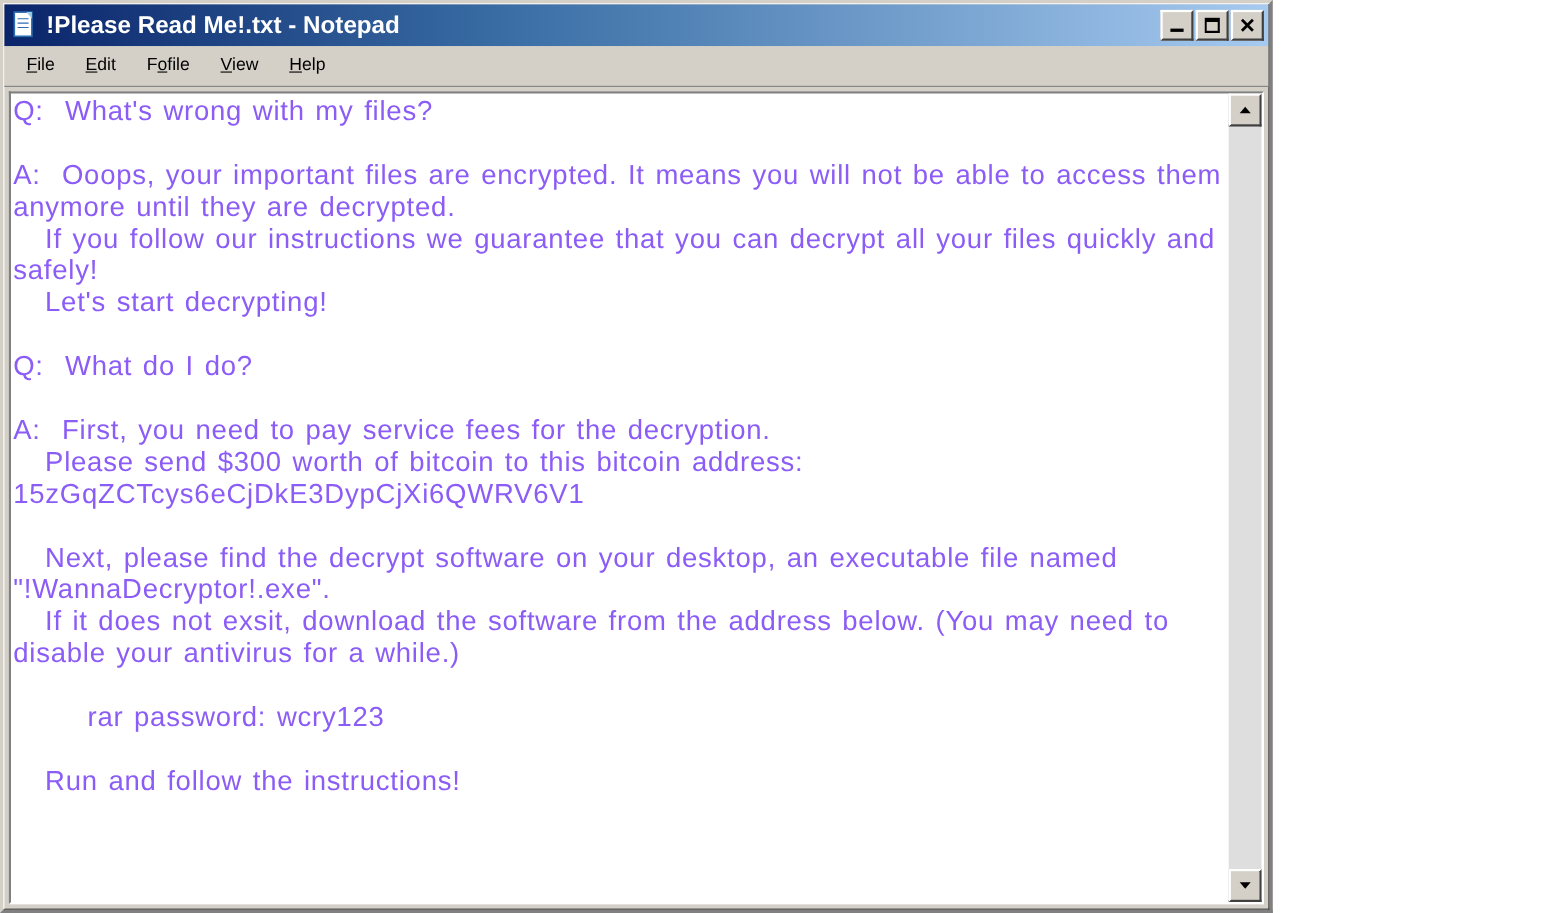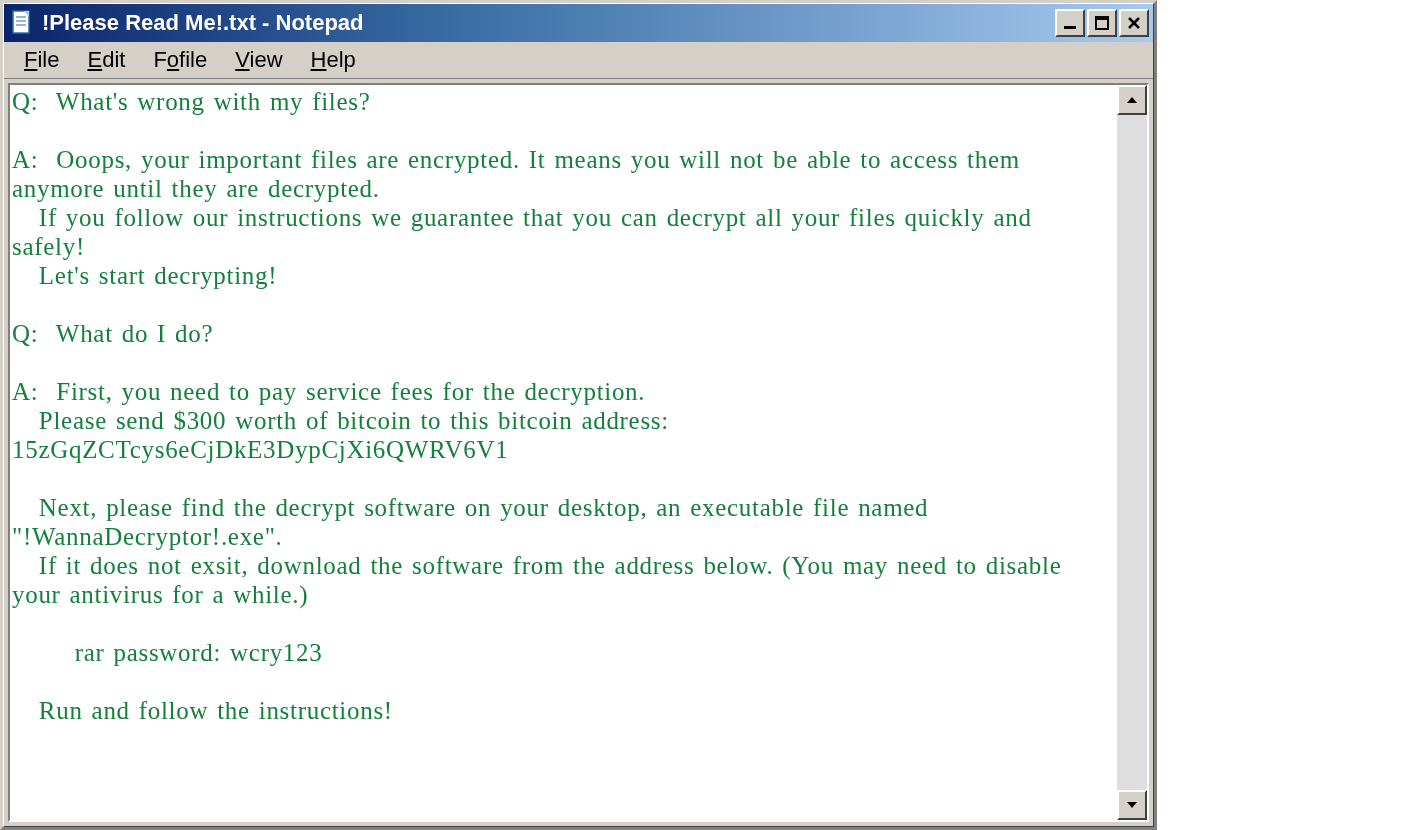--- a/index.html
+++ b/index.html
@@ -70,21 +70,21 @@
     box-sizing: border-box;
     cursor: default;
   }
   .win-btn svg { display:block; }
   .menubar {
     height: 36px;
     background: #d4d0c8;
     display: flex;
     align-items: center;
     padding: 0 6px;
-    font-size: 22px;
+    font-size: 16px;
     color: #000000;
     border-bottom: 1px solid #808080;
   }
   .menu-item {
     padding: 2px 14px;
     cursor: default;
   }
   .menu-item .ul { text-decoration: underline; }
   .client {
     flex: 1;
@@ -95,26 +95,26 @@
     border-left-color: #808080;
     border-right-color: #ffffff;
     border-bottom-color: #ffffff;
     margin: 4px;
     overflow: hidden;
   }
   .textarea {
     flex: 1;
     padding: 2px 4px 2px 2px;
     white-space: pre-wrap;
-    font-family: Liberation Serif, serif;
+    font-family: Liberation Sans, sans-serif;
     font-size: 25px;
     line-height: 1.16;
     letter-spacing: 0.7px;
     word-spacing: 2px;
-    color: #15803d;
+    color: #8b5cf6;
     overflow: hidden;
   }
   .vscroll {
     width: 30px;
     background: #dedede;
     display: flex;
     flex-direction: column;
     justify-content: space-between;
   }
   .scroll-btn {

